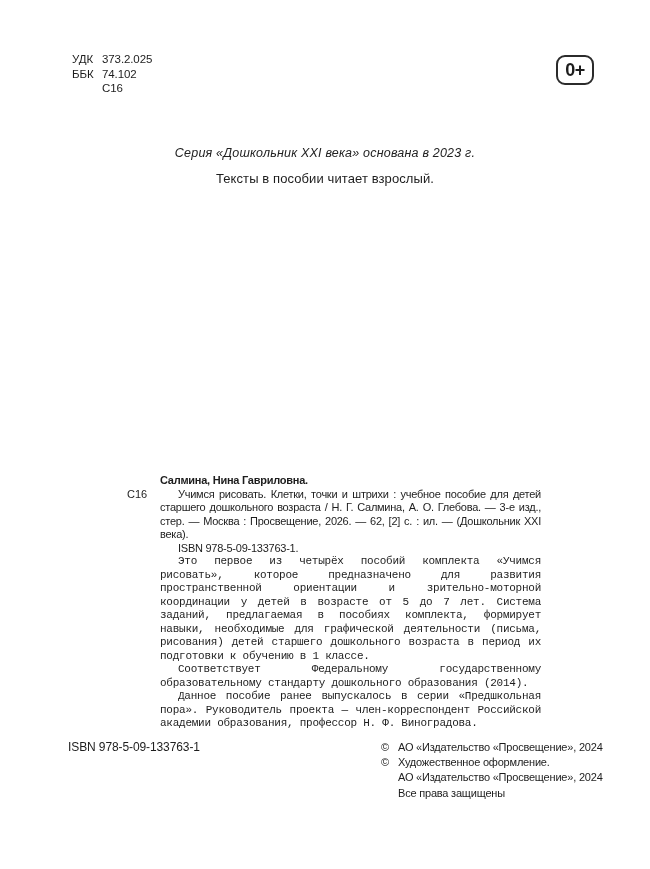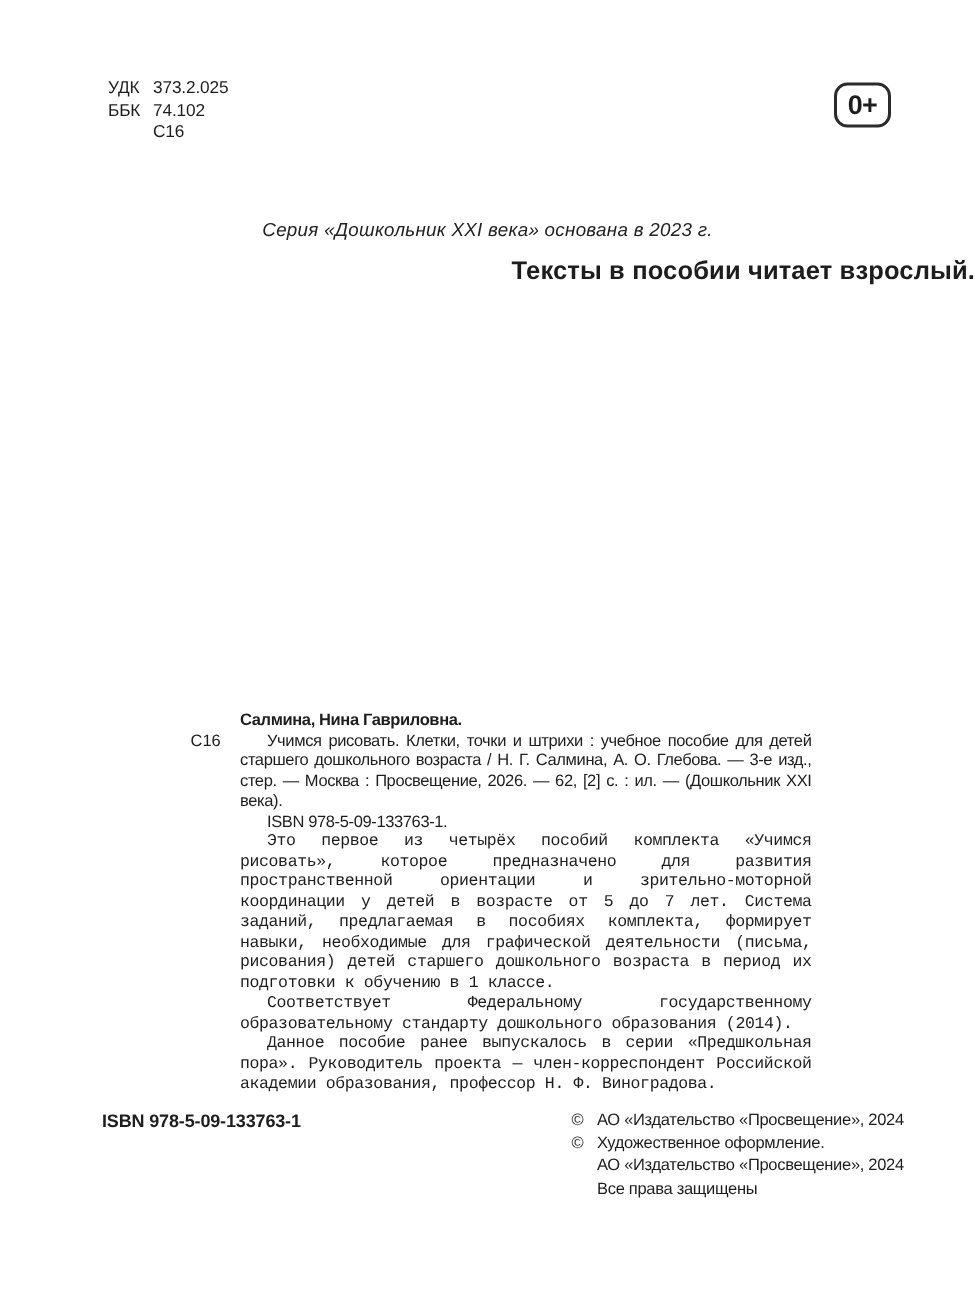--- a/index.html
+++ b/index.html
@@ -20,43 +20,43 @@
     border:2px solid #2b2b2b;border-radius:9px;
     display:flex;align-items:center;justify-content:center;
     font-size:18px;font-weight:bold;letter-spacing:-0.5px;background:#fff;
   }
   
   .series-note{
     position:absolute;left:0;top:146px;width:100%;text-align:center;
     font-style:italic;font-size:12.5px;letter-spacing:0.2px;color:#222;
   }
   .reader-note{
-    position:absolute;left:0;top:171px;width:100%;text-align:right;
-    font-weight:bold;font-size:17px;letter-spacing:0.1px;
+    position:absolute;left:0;top:171px;width:100%;text-align:center;
+    font-weight:normal;font-size:13px;letter-spacing:0.1px;
   }
   
   .catalog{
     position:absolute;left:160px;top:474px;width:381px;
     font-size:11px;line-height:13.5px;letter-spacing:-0.25px;
   }
   .catalog .author{font-weight:bold;}
   .catalog .entry{position:relative;text-align:justify;text-indent:18px;}
   .catalog .author-sign{
     position:absolute;left:-33px;top:0;text-indent:0;letter-spacing:0;
   }
   .catalog .isbn-line{text-indent:18px;}
   .catalog .annot{text-align:justify;text-indent:18px;font-family:Liberation Mono, monospace;}
   .catalog .codes-footer{
     margin-top:3px;margin-left:302px;font-weight:bold;
     font-size:11.5px;line-height:14.5px;letter-spacing:-0.2px;white-space:nowrap;
   }
   
   .footer-isbn{
     position:absolute;left:68px;top:740px;
-    font-weight:bold;font-size:12px;letter-spacing:-0.1px;
+    font-weight:normal;font-size:12px;letter-spacing:-0.1px;
   }
   .copyright{
     position:absolute;left:381px;top:740px;width:240px;
     font-size:11px;line-height:15.2px;letter-spacing:-0.2px;
   }
   .copyright .c-line{display:grid;grid-template-columns:17px auto;}
   .copyright .c-mark{text-align:left;}
 </style>
 </head>
 <body>

